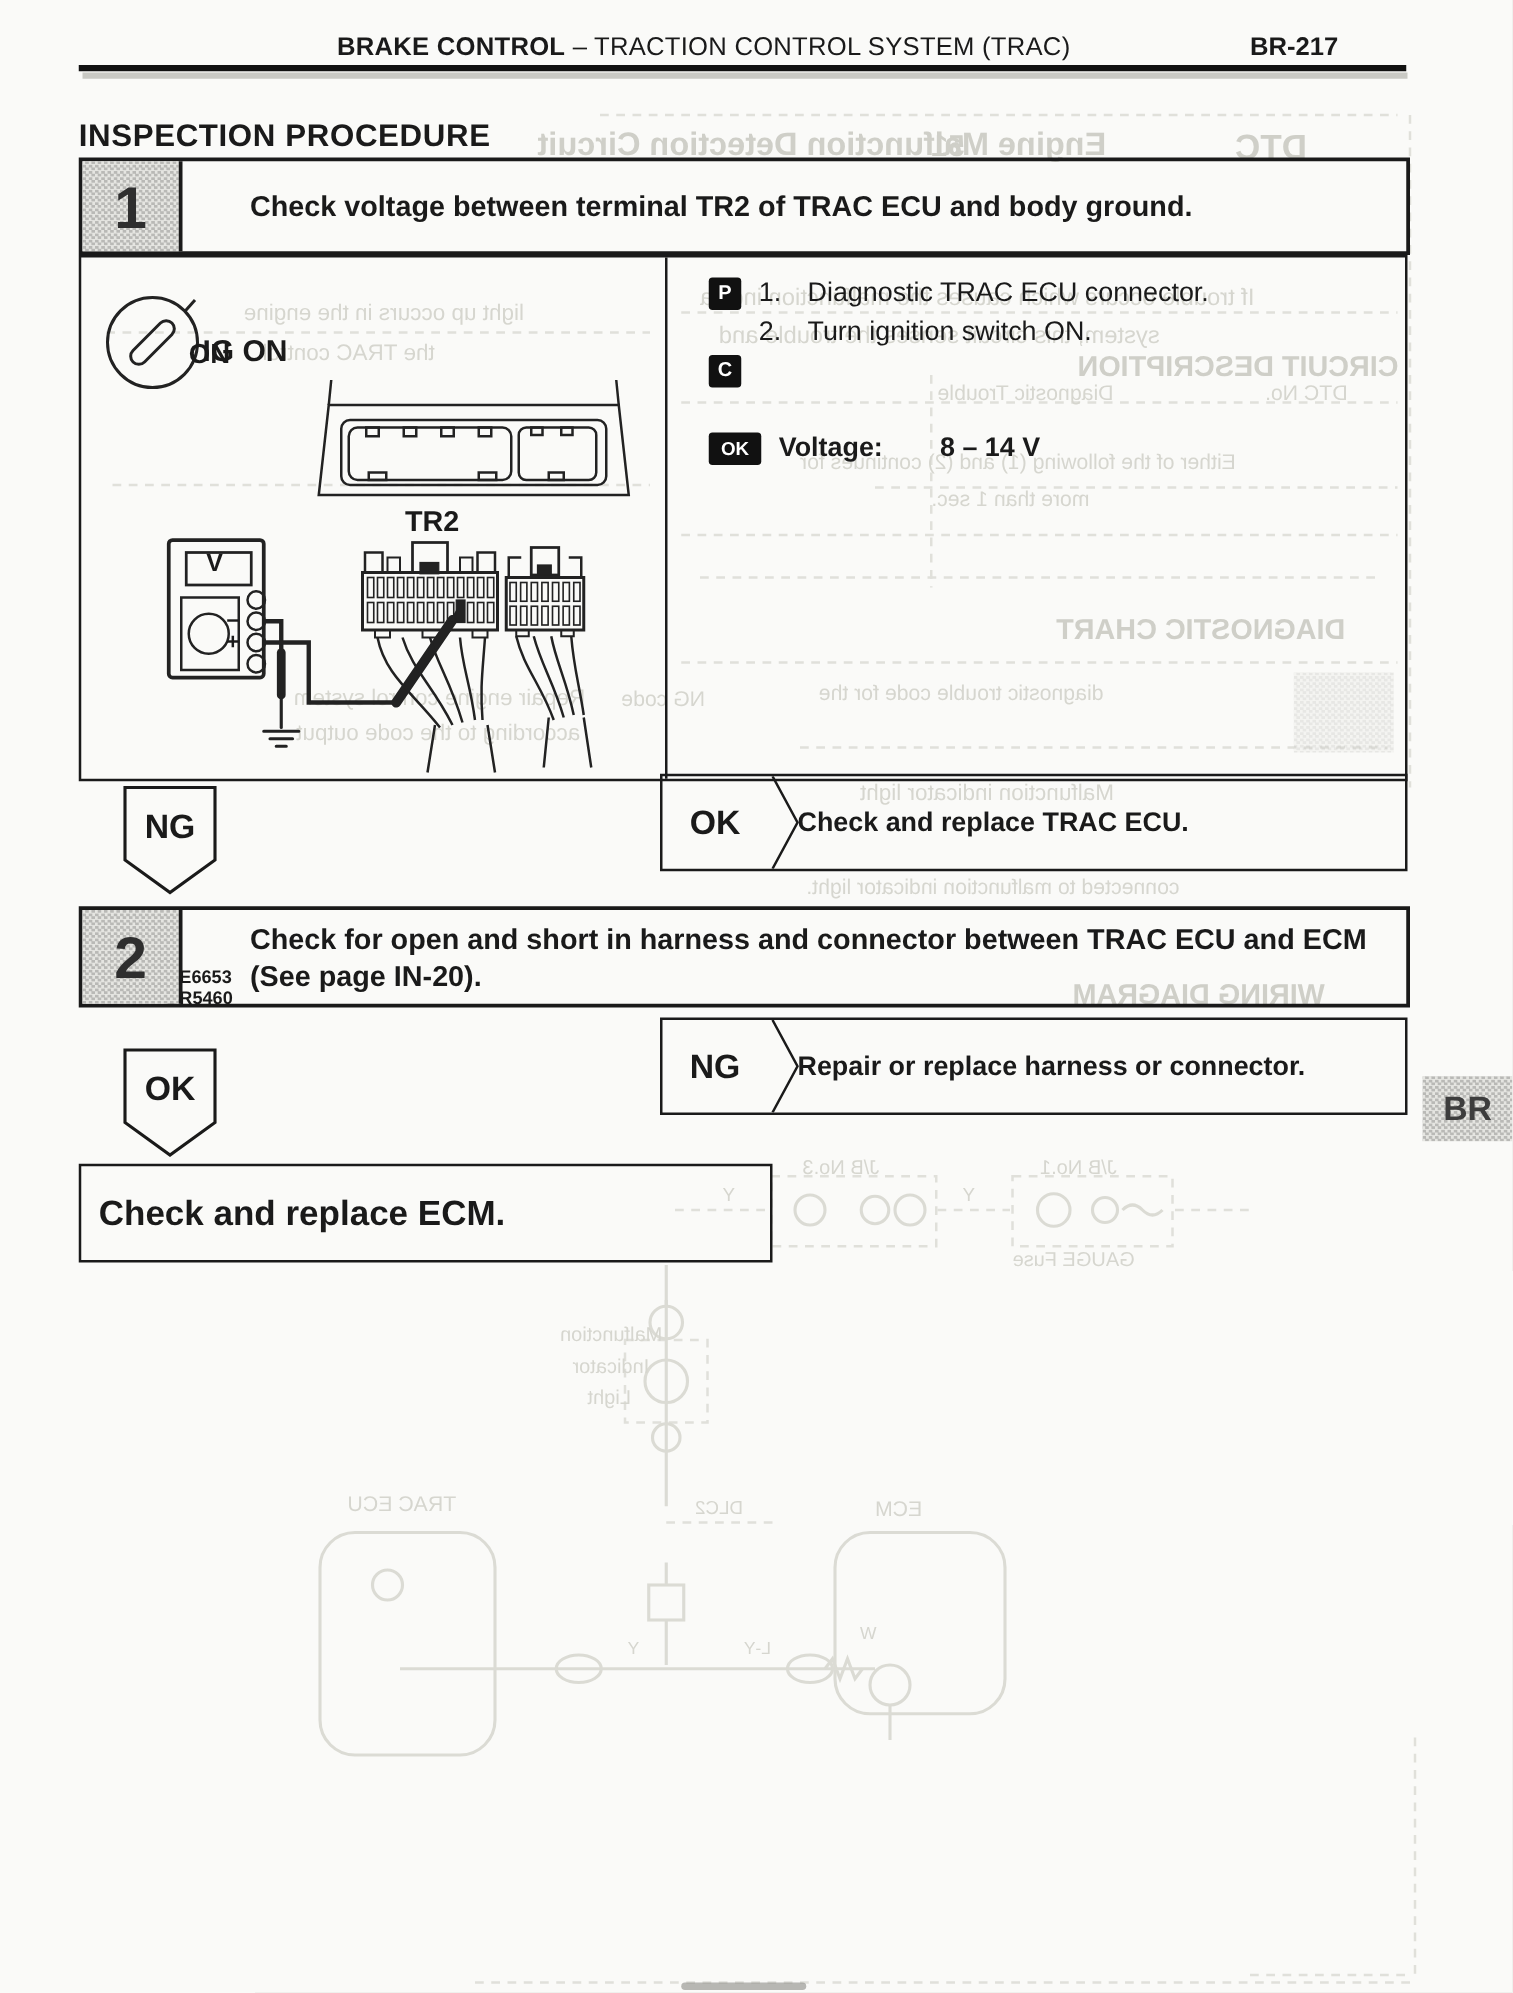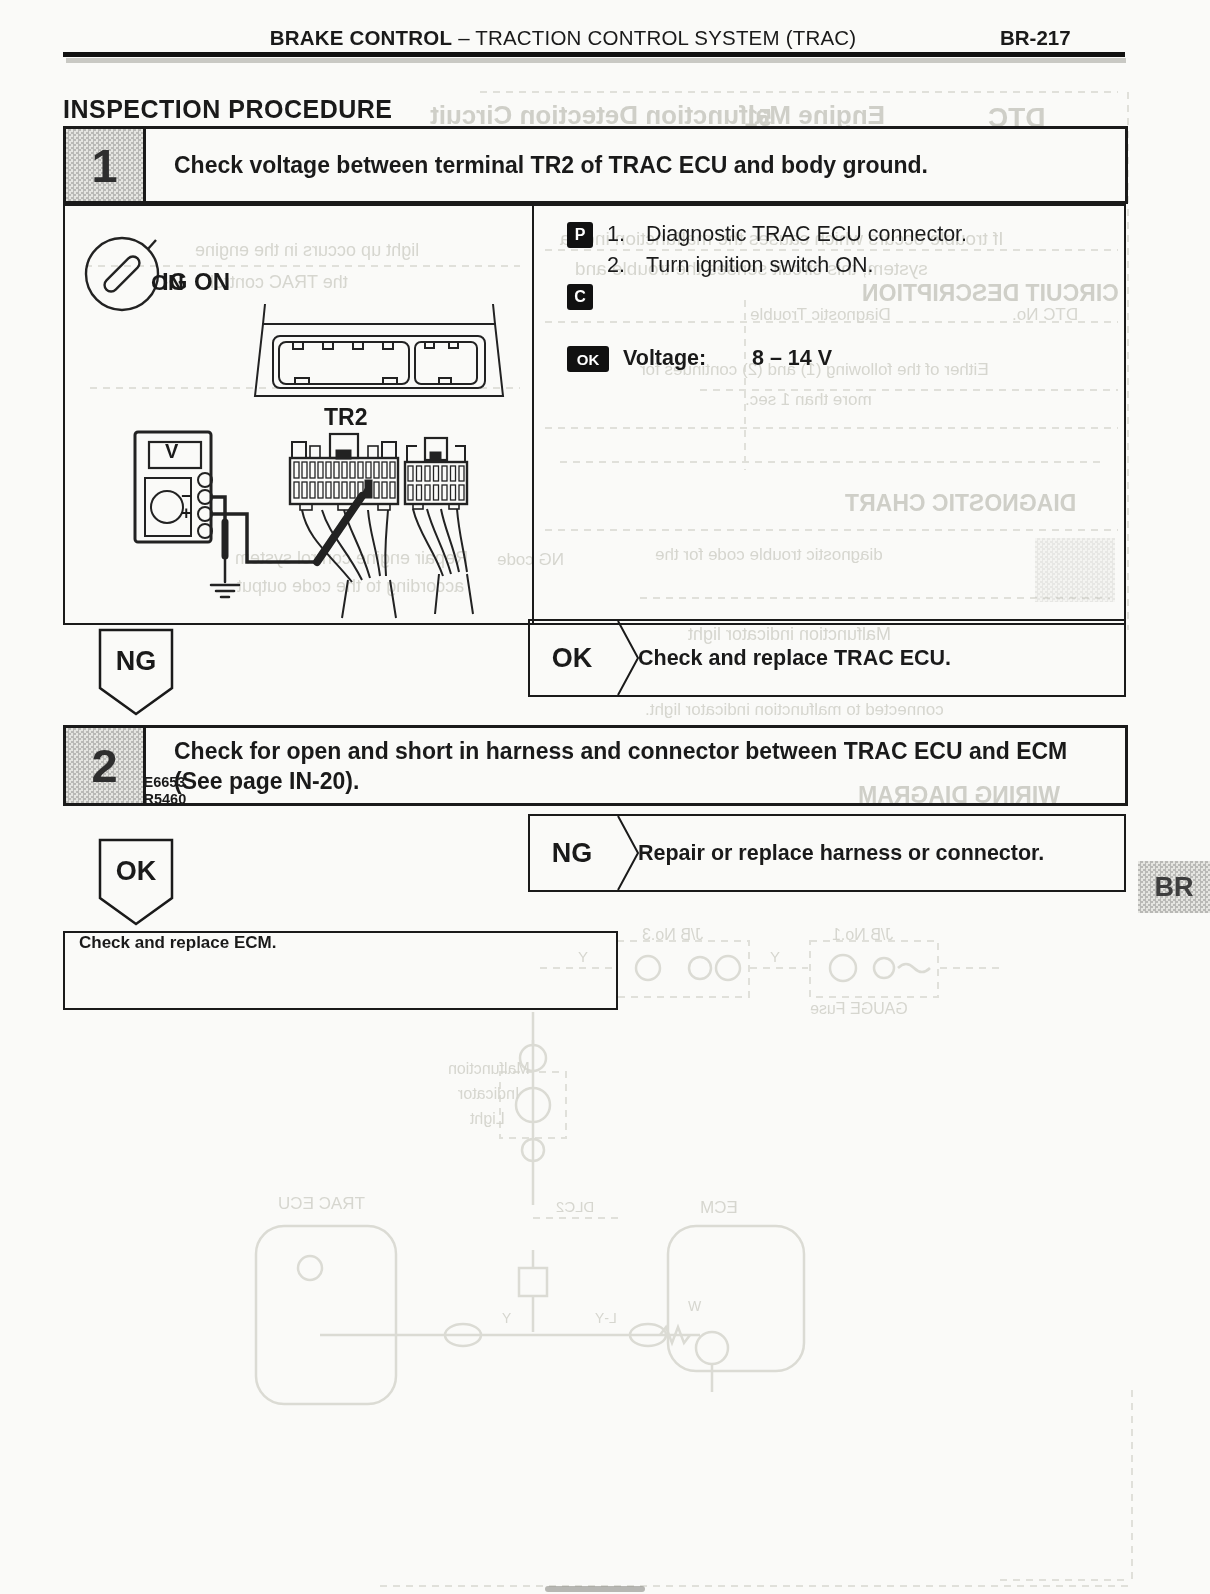--- a/index.html
+++ b/index.html
@@ -18,38 +18,38 @@
   
   .hdr-line{position:absolute;left:63px;top:26px;width:1000px;text-align:center;font-size:20.5px;letter-spacing:.2px;}
   .hdr-code{position:absolute;left:1000px;top:26px;width:122px;text-align:left;font-size:20.5px;font-weight:bold;}
   .hdr-rule{position:absolute;left:63px;top:52px;width:1062px;height:5px;background:#111;}
   .hdr-rule-shadow{position:absolute;left:66px;top:58px;width:1060px;height:5px;background:#c9c9c4;}
   .page-title{position:absolute;left:63px;top:78px;font-size:25px;font-weight:bold;letter-spacing:.5px;}
   
   .step-box{position:absolute;left:63px;width:1059px;border:3px solid #1a1a1a;display:flex;background:transparent;}
   .step-num{width:77px;flex:0 0 77px;border-right:3px solid #1a1a1a;display:flex;align-items:center;justify-content:center;
     font-size:47px;font-weight:bold;color:#2e2e2e;}
-  .step-title{display:flex;align-items:center;padding:8px 16px 8px 28px;font-weight:bold;font-size:23px;line-height:30px;}
+  .step-title{display:flex;align-items:center;padding:8px 16px 8px 28px;font-weight:bold;font-size:23px;line-height:30px;margin-left:26px;}
   
   .content-box{position:absolute;left:63px;top:204px;width:1059px;height:417px;border:2.5px solid #1a1a1a;}
   .content-right{position:absolute;left:467px;top:0;bottom:0;right:0;border-left:2.5px solid #1a1a1a;}
   .badge{position:absolute;background:#111;color:#fff;font-weight:bold;border-radius:3px;
     display:flex;align-items:center;justify-content:center;}
   .badge.sq{width:26px;height:26px;font-size:16px;}
   .badge.wide{width:42px;height:26px;font-size:15px;}
   .body-text{font-size:21.5px;line-height:31px;}
   
   .result-box{position:absolute;border:2.5px solid #1a1a1a;display:flex;align-items:center;}
   .result-label{width:84px;flex:0 0 84px;text-align:center;font-size:27px;font-weight:bold;}
   .result-chevron{position:absolute;left:86px;top:0;height:100%;}
   .result-text{margin-left:24px;font-size:21.5px;font-weight:bold;}
   .pointer{position:absolute;width:76px;height:90px;}
   .pointer span{position:absolute;left:0;top:18px;width:100%;text-align:center;font-size:27px;font-weight:bold;}
   .final-box{position:absolute;left:63px;top:931px;width:555px;height:79px;border:2.5px solid #1a1a1a;
-    display:flex;padding-left:14px;box-sizing:border-box;font-size:17px;font-weight:bold;}
+    display:flex;align-items:center;padding-left:14px;box-sizing:border-box;font-size:28px;font-weight:bold;}
   
   .side-tab{position:absolute;left:1138px;top:861px;width:72px;height:52px;display:flex;align-items:center;justify-content:center;
     font-size:27px;font-weight:bold;color:#3d3d3d;}
   
   .fig-label{position:absolute;font-weight:bold;}
   .fig-codes{position:absolute;left:68px;top:568px;font-size:14.5px;font-weight:bold;line-height:17px;}
   
   .ghost{position:absolute;color:#cfcfc8;transform:scaleX(-1);white-space:nowrap;font-weight:600;z-index:0;}
   .ghost.light{font-weight:400;color:#d6d6cf;}
   .ghost-block{position:absolute;opacity:.3;z-index:0;}

